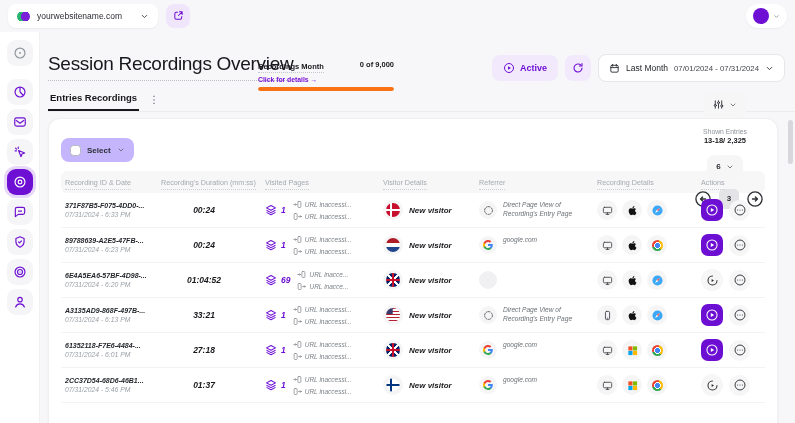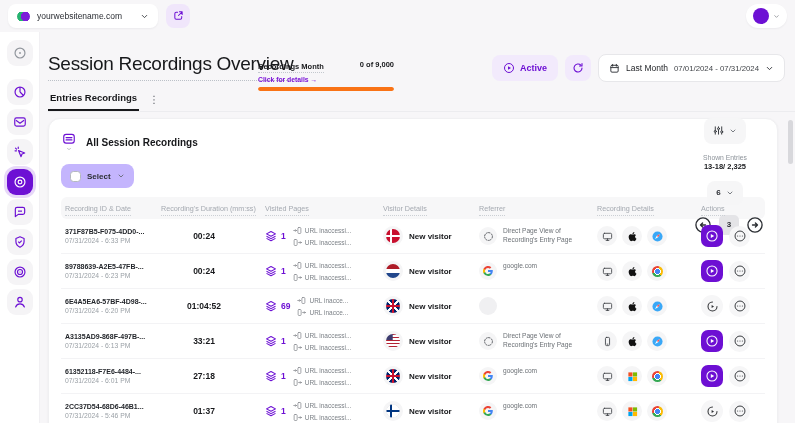--- a/index.html
+++ b/index.html
@@ -67,21 +67,21 @@
   .pager { display:flex; align-items:center; gap:6px; margin-left:8px; }
   .pg-btn { border:none; background:none; width:20px; height:20px; padding:0; color:#2c2f34; cursor:pointer; }
   .pg-num { width:20px; height:20px; background:#e4e4e7; border-radius:5px; font-size:8px; font-weight:700; color:#2c2f34; display:flex; align-items:center; justify-content:center; }
 
   
   .thead, .tr { display:grid; grid-template-columns:96px 104px 118px 96px 118px 104px 70px; }
   .thead { background:#f7f7f8; border-radius:6px; height:22px; align-items:center; margin-top:8px; }
   .th { font-size:7.2px; color:#a4a9b0; padding-left:4px; }
   .th span { border-bottom:1px dotted #ccd0d5; padding-bottom:2px; }
   .tr { height:35px; align-items:center; border-bottom:1px solid #f3f3f5; }
-  .td { padding-left:4px; }
+  .td { padding-left:4px;font-style:italic; }
   .rid { font-size:7px; font-weight:700; color:#23262b; white-space:nowrap; overflow:hidden; }
   .rdate { font-size:6.8px; color:#9aa0a6; margin-top:2px; white-space:nowrap; }
   .dur { font-size:8.5px; font-weight:700; color:#17181b; text-align:center; padding-right:14px; }
   .pages-cell { display:flex; align-items:center; gap:7px; }
   .pcount-wrap { display:flex; align-items:center; gap:4px; }
   .layers svg { width:12px; height:12px; display:block; }
   .pcount { font-size:8.5px; font-weight:700; color:#6d10d4; }
   .urls { display:flex; flex-direction:column; gap:3px; }
   .url { display:flex; align-items:center; gap:3px; font-size:6.5px; color:#7c8187; white-space:nowrap; cursor:pointer; }
   .url svg { width:9px; height:9px; flex:none; }
@@ -272,32 +272,20 @@
         </span>
       </div>
     </div>
 
     <div class="tabs-row">
       <div class="tab"><span>Entries Recordings</span></div>
       <button class="kebab">⋮</button>
     </div>
 
     <section class="card">
-      <div class="card-head">
-        <span class="rec-ic">
-          <svg width="16" height="14" viewBox="0 0 24 24" fill="none" stroke="currentColor" stroke-width="2" stroke-linecap="round">
-              <rect x="3" y="4" width="18" height="15" rx="4"></rect>
-              <path d="M7 9.5h10M7 13.5h10"></path>
-            </svg>
-          <svg width="8" height="6" viewBox="0 0 24 24" fill="none" stroke="#9aa0a6" stroke-width="2.6" stroke-linecap="round" stroke-linejoin="round">
-              <path d="M6 9l6 6 6-6"></path>
-            </svg>
-        </span>
-        <h2 class="card-title">All Session Recordings</h2>
-      </div>
 
       <div class="ctrl-row">
         <div class="select-pill">
           <span class="cb"></span>
           <span class="select-label">Select</span>
           <span style="display:flex">
             <svg width="8" height="8" viewBox="0 0 24 24" fill="none" stroke="#5b5f66" stroke-width="2.4" stroke-linecap="round" stroke-linejoin="round">
                 <path d="M6 9l6 6 6-6"></path>
               </svg>
           </span>

